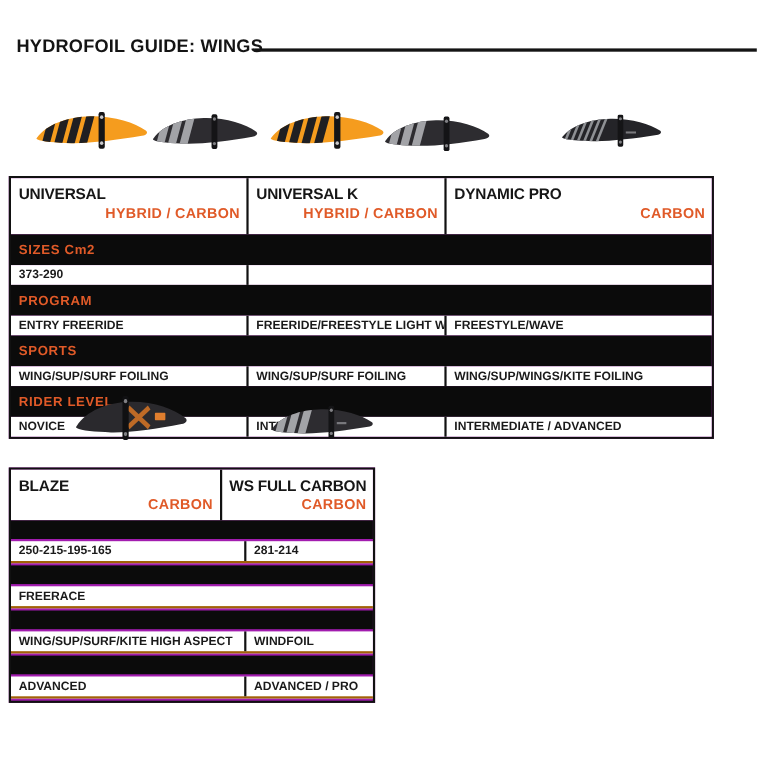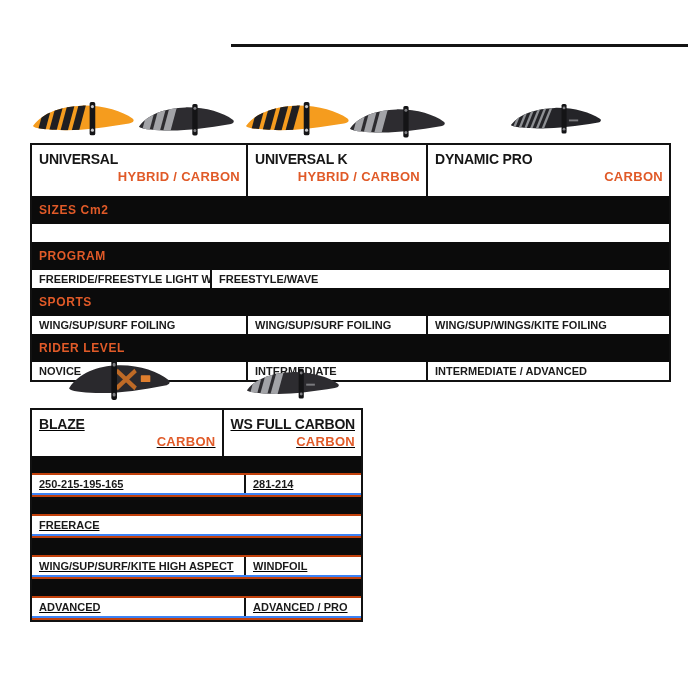--- a/index.html
+++ b/index.html
@@ -26,26 +26,27 @@
   .wing svg { display:block; width:100%; height:100%; }
   #w1 { left: 32px;  top: 101px; width: 104px; height: 37px; }
   #w2 { left: 138px; top: 103px; width: 98px;  height: 35px; }
   #w3 { left: 245px; top: 101px; width: 106px; height: 37px; }
   #w4 { left: 349px; top: 105px; width: 98px;  height: 35px; }
   #w5 { left: 510px; top: 104px; width: 93px;  height: 31px; }
   #w6 { left: 68px;  top: 360px; width: 104px; height: 42px; }
   #w7 { left: 246px; top: 368px; width: 95px;  height: 33px; }
   
   .table {
-    position: absolute; left: 30px;
+    position: absolute; left: 8px;
     border: 2px solid #111;
-    background: #c2410c;
+    background: #a21caf;
+    margin-top: 17px;
   }
   #table1 { top: 143px; width: 641px; }
-  #table2 { top: 408px; width: 333px; text-decoration: underline; }
+  #table2 { top: 408px; width: 333px; }
   .thead { display: flex; background:#fff; }
   #table1 .thead { height: 51px; }
   #table2 .thead { height: 46px; }
   .th { padding: 5px 6px 0 7px; }
   .tname {
     font-size: 14px; font-weight: bold; color: #161616;
     letter-spacing: -0.2px; white-space: nowrap; line-height: 1.35;
   }
   .tsub {
     font-size: 13px; font-weight: bold; color: #E05A28;
@@ -57,32 +58,33 @@
   #table2 .c1 { width: 214px; }
   #table2 .c2 { flex: 1; border-right: none; border-radius: 19px; }
   .band {
     height: 28px; background: #0b0b0b;
     color: #E05A28; font-size: 12px; font-weight: bold;
     letter-spacing: 0.6px; padding-left: 7px;
     display: flex; align-items: center;
   }
   #table2 .band { height: 17px; }
   .trow { display: flex; height: 18px; background: #fff; }
-  #table2 .trow { margin: 2px 0; border-bottom: 2px solid #3b82f6; height: 20px; }
+  #table2 .trow { margin: 2px 0; border-bottom: 2px solid #a16207; height: 20px; }
   .td {
     padding-left: 7px; font-size: 11px; font-weight: bold;
     color: #1a1a1a; display: flex; align-items: center;
     white-space: nowrap; overflow: hidden;
   }
 </style>
 </head>
 <body>
 
 <div class="page">
 
+  <div class="page-title">HYDROFOIL GUIDE: WINGS</div>
   <div class="title-rule"></div>
 
   <div class="wing" id="w1">
     <svg viewBox="0 0 120 40" preserveAspectRatio="none">
       <defs>
           <clipPath id="cw1">
             <path d="M2,26 C12,13 34,5.5 58,5 C82,4.5 104,11 116,19 C118.5,20.7 117.5,23.5 112,24.3 C86,28.5 58,31.8 38,31.5 C22,31.2 6,30 2.5,28 C1,27.2 1,27 2,26 Z"></path>
           </clipPath>
         </defs>
       <path d="M2,26 C12,13 34,5.5 58,5 C82,4.5 104,11 116,19 C118.5,20.7 117.5,23.5 112,24.3 C86,28.5 58,31.8 38,31.5 C22,31.2 6,30 2.5,28 C1,27.2 1,27 2,26 Z" fill="#F59C1E"></path>
@@ -200,24 +202,26 @@
         <div class="tsub">HYBRID / CARBON</div>
       </div>
       <div class="th c3">
         <div class="tname">DYNAMIC PRO</div>
         <div class="tsub">CARBON</div>
       </div>
     </div>
 
     <div class="band">SIZES Cm2</div>
     <div class="trow">
+      <div class="td c1">373-290</div>
     </div>
 
     <div class="band">PROGRAM</div>
     <div class="trow">
+      <div class="td c1">ENTRY FREERIDE</div>
       <div class="td c2">FREERIDE/FREESTYLE LIGHT WEIGHT</div>
       <div class="td c3">FREESTYLE/WAVE</div>
     </div>
 
     <div class="band">SPORTS</div>
     <div class="trow">
       <div class="td c1">WING/SUP/SURF FOILING</div>
       <div class="td c2">WING/SUP/SURF FOILING</div>
       <div class="td c3">WING/SUP/WINGS/KITE FOILING</div>
     </div>

